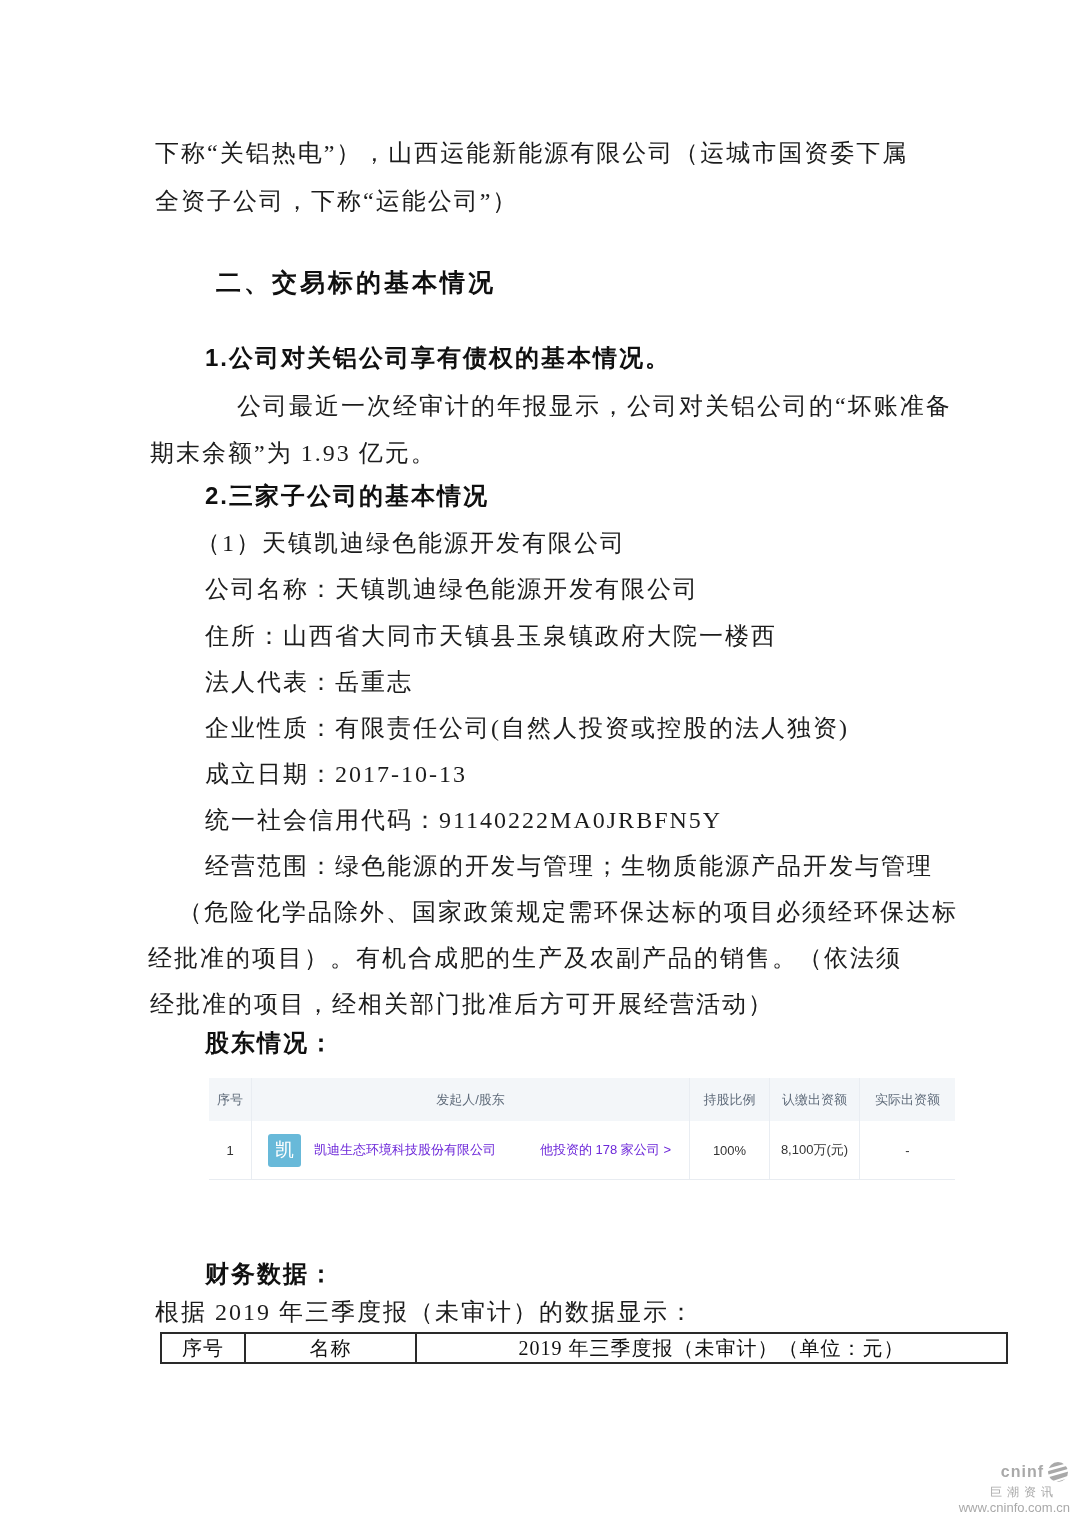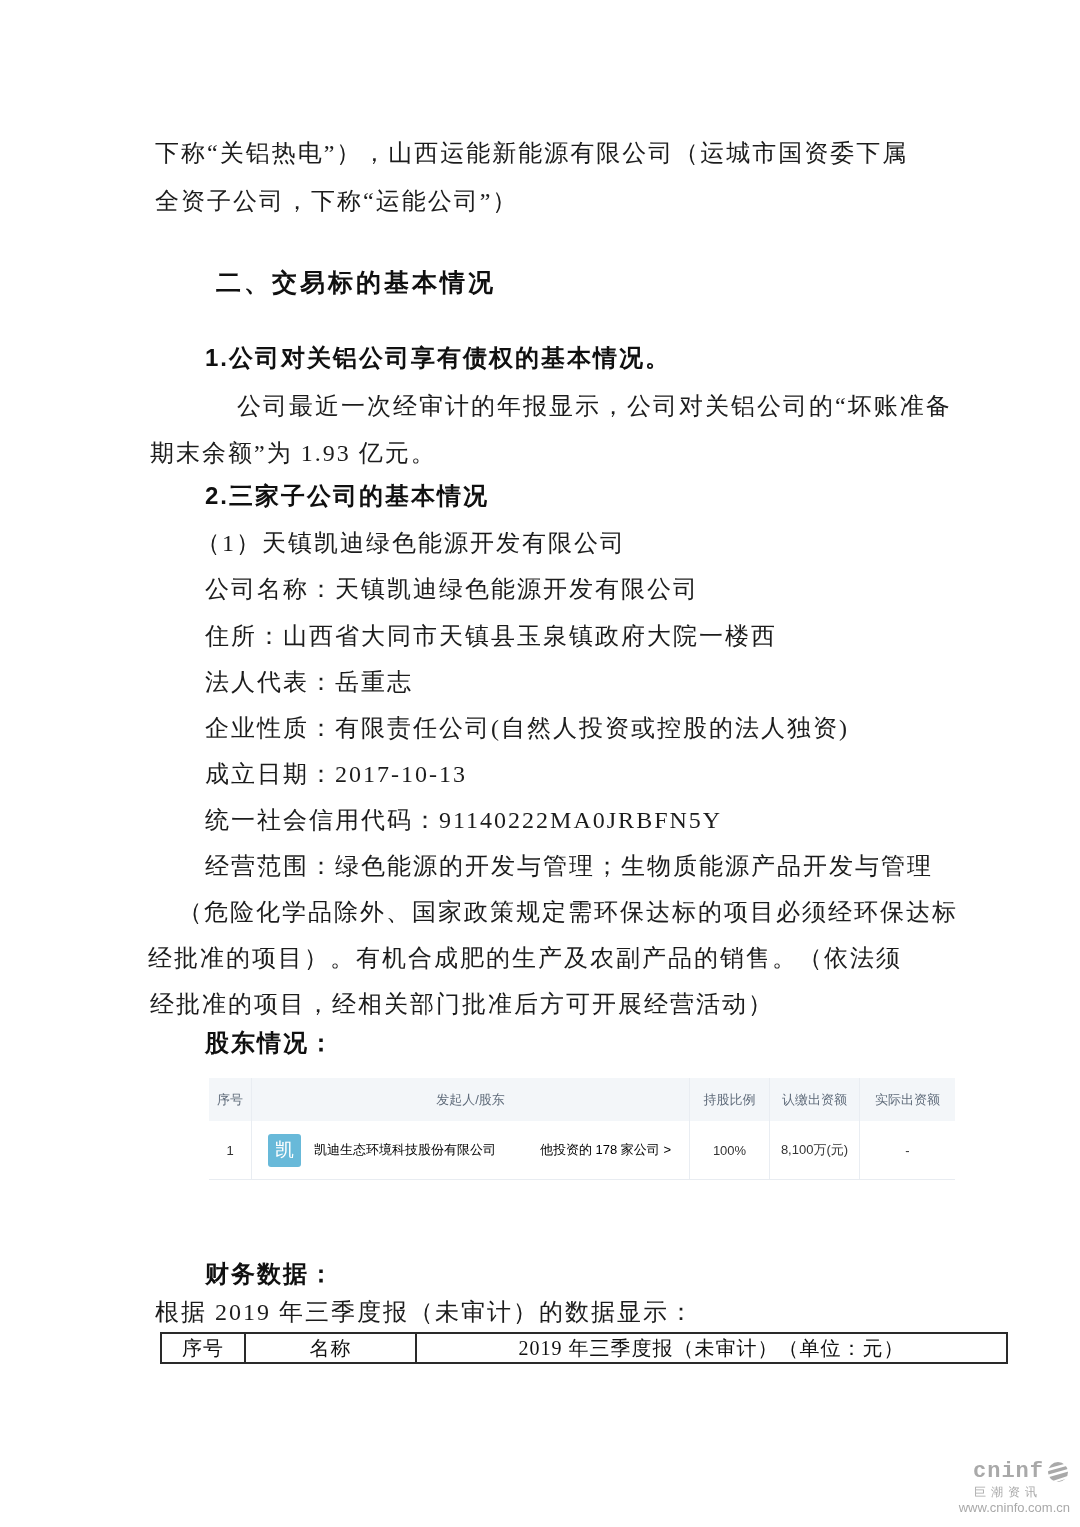--- a/index.html
+++ b/index.html
@@ -26,42 +26,42 @@
   .c3{width:80px;}
   .c4{width:90px;}
   .c5{width:96px;}
   .sh-header .c2{justify-content:center;padding-left:0;}
   .sh-row .sh-cell, .sh-header .sh-cell{border-left:1px solid #e9edf2;}
   .sh-row .c1, .sh-header .c1{border-left:none;}
   .k-icon{
     width:33px;height:33px;border-radius:3px;background:#68b9d9;color:#ffffff;
     display:flex;align-items:center;justify-content:center;font-size:19px;margin-right:13px;flex:0 0 auto;
   }
-  .link{color:#000000;cursor:pointer;text-decoration:none;white-space:nowrap;}
+  .link{color:#6d28d9;cursor:pointer;text-decoration:none;white-space:nowrap;}
   .invest{margin-left:auto;padding-right:18px;}
 
   
   .fin-table{
     position:absolute;left:160px;top:1332px;width:848px;height:32px;
     display:flex;border:2px solid #2a2a2a;box-sizing:border-box;
     font-size:20px;letter-spacing:1px;color:#111;
   }
   .fin-cell{display:flex;align-items:center;justify-content:center;height:100%;box-sizing:border-box;white-space:nowrap;}
   .f1{width:82px;}
   .f2{width:171px;border-left:2px solid #2a2a2a;}
   .f3{flex:1;border-left:2px solid #2a2a2a;}
 
   
   .watermark{
     position:absolute;right:4px;top:1460px;width:200px;text-align:right;
     font-family:"Liberation Sans","DejaVu Sans",sans-serif;color:#a9a9a9;line-height:1.1;padding-right:6px;
   }
   .wm-brand-row{display:flex;align-items:center;justify-content:flex-end;gap:2px;}
-  .wm-brand{font-weight:700;font-size:22px;letter-spacing:1px;font-family:Liberation Mono, monospace;}
-  .wm-cn{font-size:12px;letter-spacing:5px;margin-top:2px;margin-right:28px;}
+  .wm-brand{font-weight:700;font-size:16px;letter-spacing:1px;}
+  .wm-cn{font-size:12px;letter-spacing:5px;margin-top:2px;margin-right:12px;}
   .wm-url{font-size:13px;margin-top:2px;}
 </style>
 </head>
 <body>
 
 <div id="page">
 
   <div class="line" style="top:137px;left:155px;">下称“关铝热电”），山西运能新能源有限公司（运城市国资委下属</div>
   <div class="line" style="top:185px;left:155px;">全资子公司，下称“运能公司”）</div>
 

